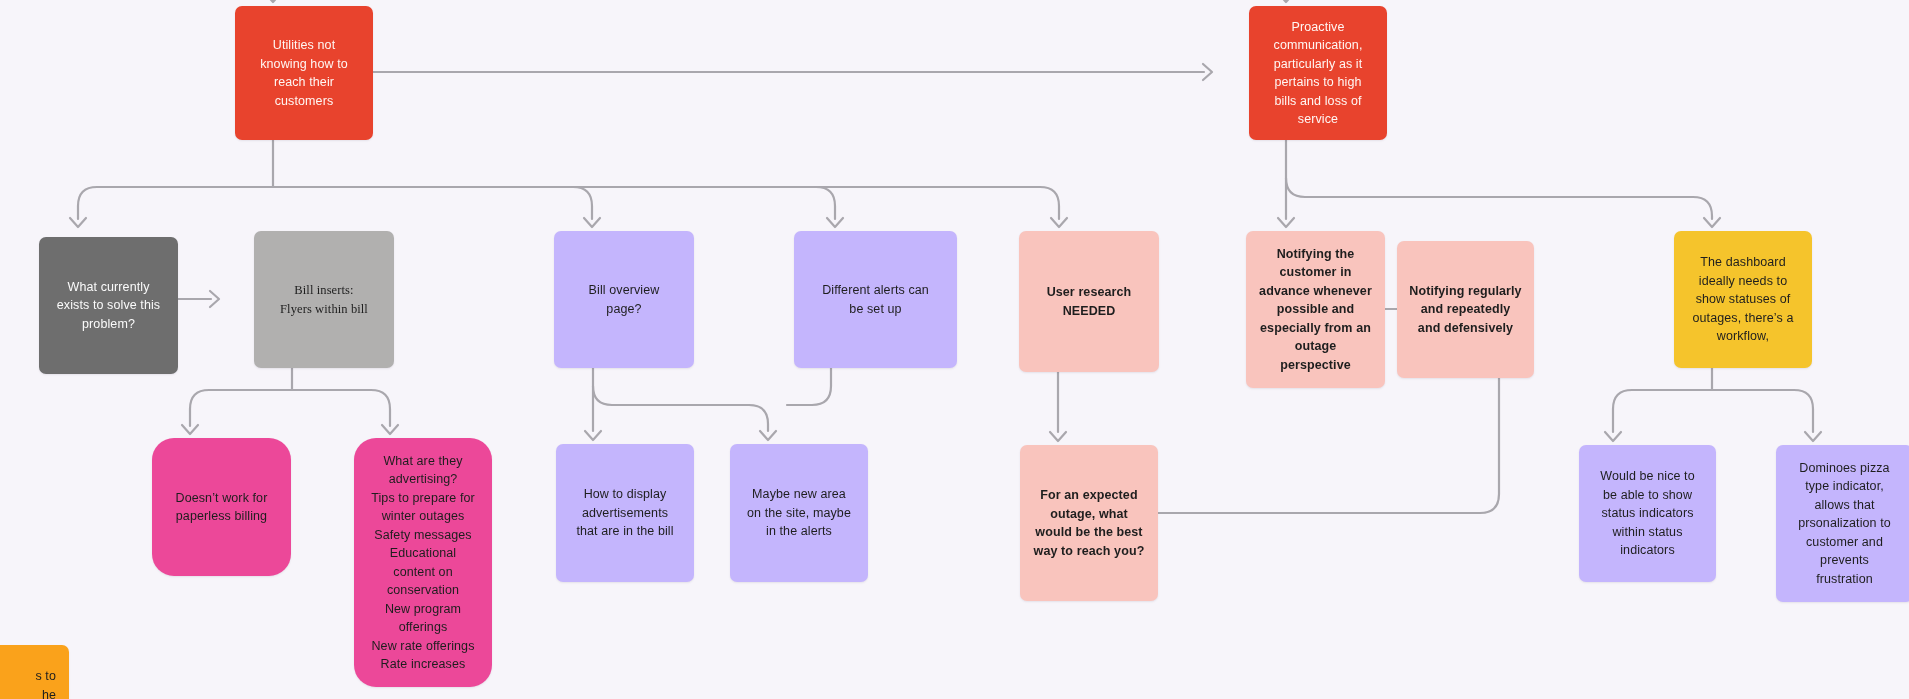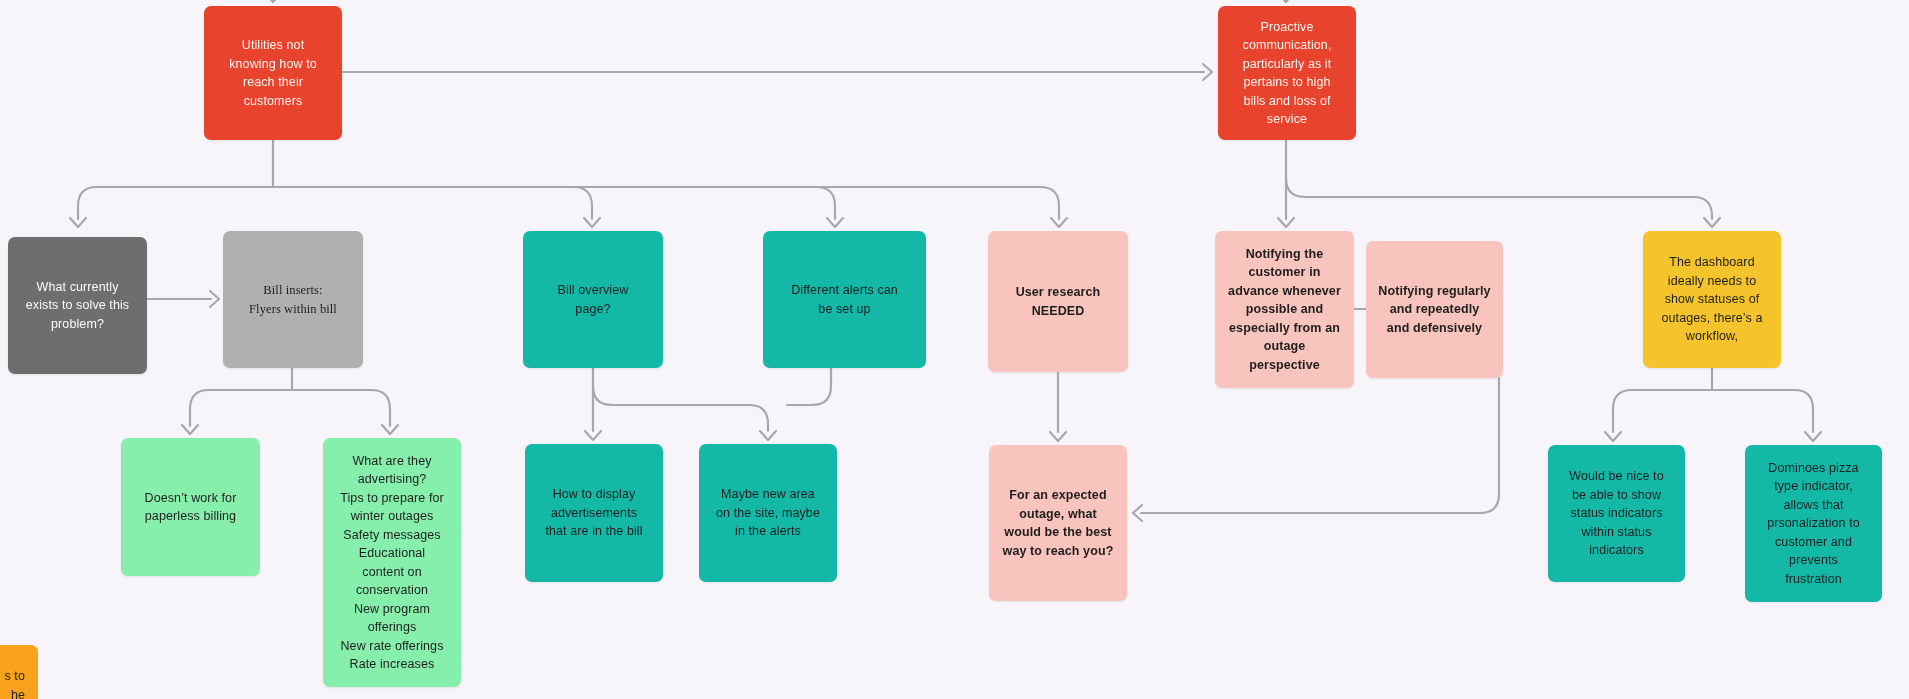--- a/index.html
+++ b/index.html
@@ -10,26 +10,27 @@
   }
   #connectors{position:absolute;left:0;top:0;width:1909px;height:699px;}
   #connectors path{fill:none;stroke:#A9A7AD;stroke-width:2.2;stroke-linecap:round;stroke-linejoin:round;}
   .note{
     position:absolute;box-sizing:border-box;border-radius:7px;
     display:flex;align-items:center;justify-content:center;
     text-align:center;white-space:pre-line;
     font-size:12.5px;line-height:18.5px;letter-spacing:.1px;
     color:#1E1E1E;padding:8px;
     box-shadow:0 1px 2px rgba(70,60,90,.10);
+    margin-left:31px;
   }
   .c-red{background:#E8432D;color:#FFF7F4;}
   .c-graydark{background:#6E6E6E;color:#FBFBFB;}
   .c-graymed{background:#B1B0AF;font-family:Liberation Serif, serif;}
-  .c-graylight{background:#86efac;}
-  .c-yellow{background:#14b8a6;}
+  .c-graylight{background:#ec4899;border-radius:22px;}
+  .c-yellow{background:#c4b5fd;}
   .c-gold{background:#F5C42C;}
   .c-pink{background:#F9C4BD;font-weight:bold;}
   .c-orange{background:#FAA21B;}
   .fragment{
     position:absolute;top:22px;right:13px;text-align:right;
     white-space:pre-line;font-size:12.5px;line-height:18.5px;color:#1E1E1E;
   }
 </style>
 </head>
 <body>

